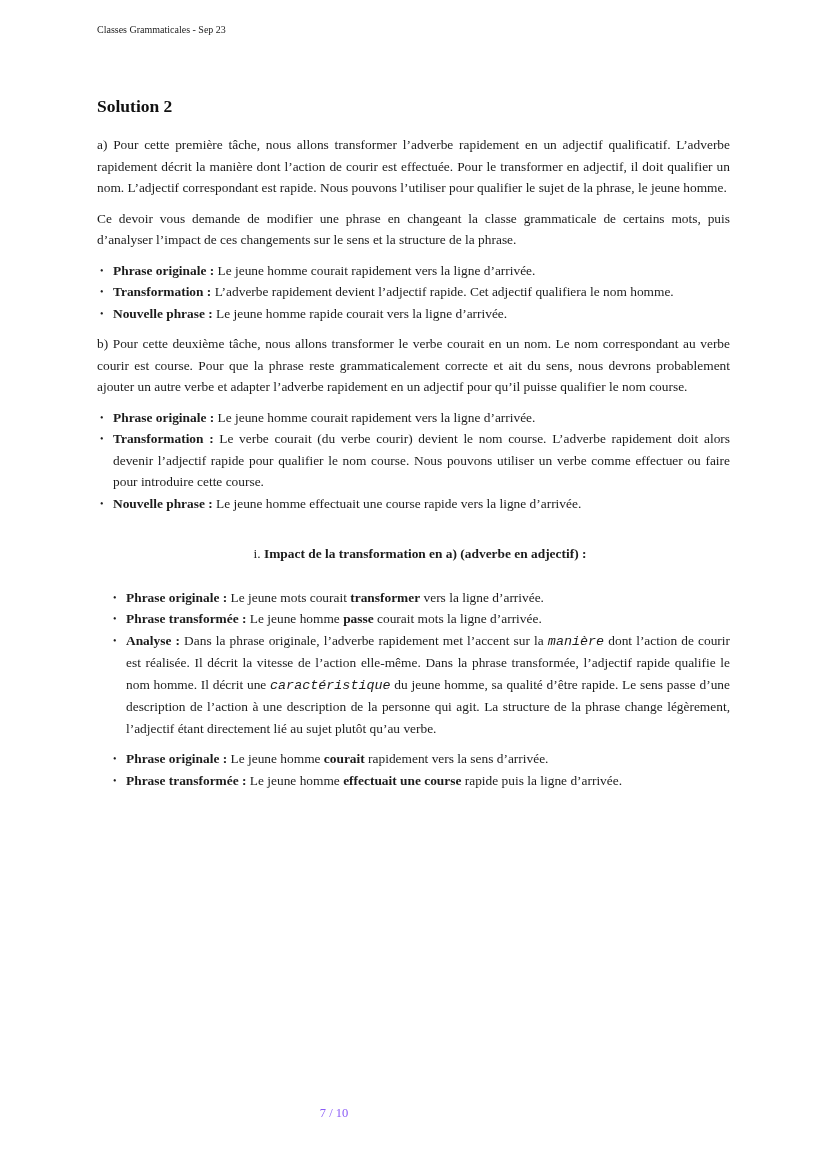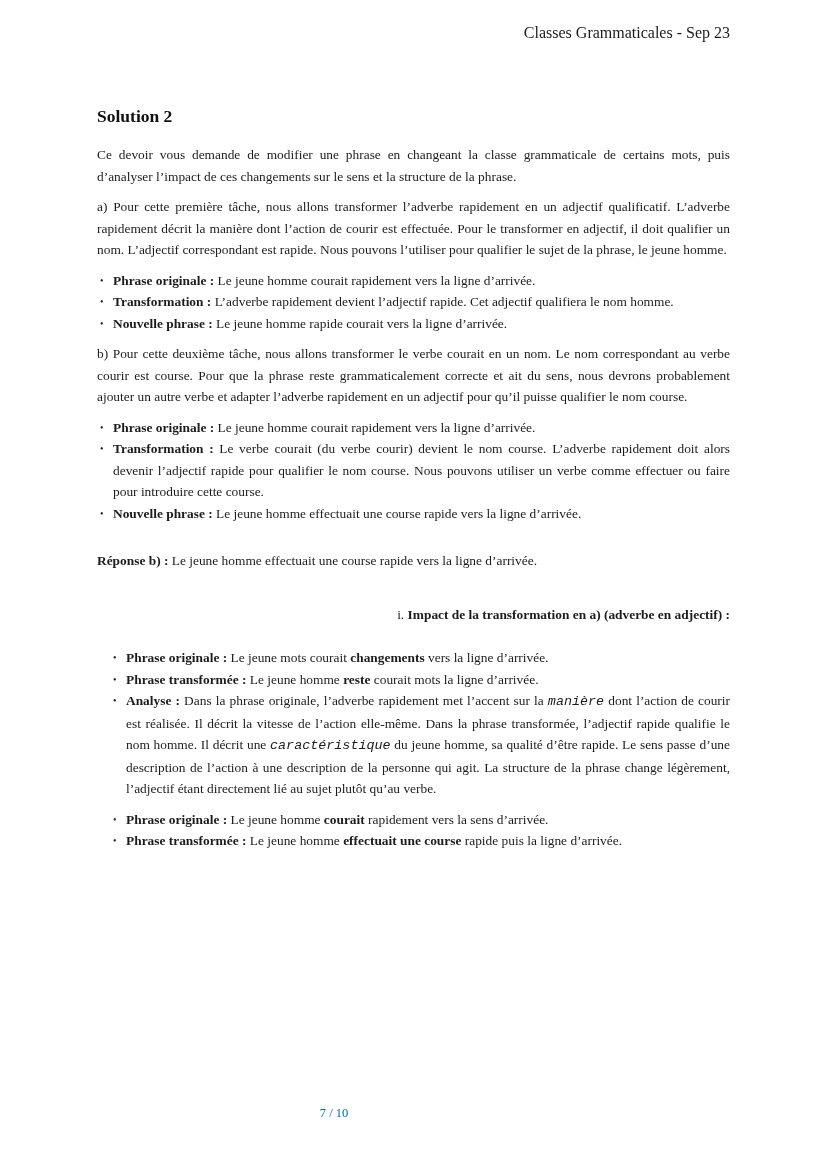--- a/index.html
+++ b/index.html
@@ -21,27 +21,26 @@
     left: 0;
     width: 828px;
     height: 1171px;
     background: #ffffff;
   }
   .header {
     position: absolute;
     top: 24px;
     left: 97px;
     right: 98px;
-    text-align: right;
-    font-size: 16px;
+    font-size: 10px;
     color: #1c1c1c;
   }
   .content {
     position: absolute;
-    top: 16px;
+    top: 6px;
     left: 97px;
     width: 633px;
   }
   h1.doc-title {
     margin: 90px 0 17px 0;
     font-size: 17.5px;
     font-weight: bold;
     color: #111111;
   }
   .content p {
@@ -49,21 +48,21 @@
     line-height: 21.5px;
     text-align: justify;
     margin: 0 0 9px 0;
   }
   .content p.response {
     margin: 26px 0 32px 0;
   }
   .content p.subheading {
     margin: 29px 0 22px 0;
     padding-left: 13px;
-    text-align: right;
+    text-align: center;
     font-family: Liberation Serif, serif;
   }
   ul.blist {
     list-style: none;
     margin: 0 0 9px 0;
     padding: 0 0 0 3px;
     font-size: 13.4px;
     line-height: 21.5px;
   }
   ul.blist.sub {
@@ -83,38 +82,38 @@
     flex: 1;
     text-align: justify;
   }
   .footer {
     position: absolute;
     bottom: 50px;
     left: 0;
     width: 668px;
     text-align: center;
     font-size: 12.5px;
-    color: #0369a1;
+    color: #8b5cf6;
   }
   b { font-weight: bold; }
   i { font-style: italic; font-family: Liberation Mono, monospace; }
 </style>
 </head>
 <body>
 
 <div class="page">
   <div class="header">
     <span>Classes Grammaticales - Sep 23</span>
   </div>
 
   <div class="content">
     <h1 class="doc-title">Solution 2</h1>
 
-  <p class="para"><span>Ce devoir vous demande de modifier une phrase en changeant la classe grammaticale de certains mots, puis d’analyser l’impact de ces changements sur le sens et la structure de la phrase.</span></p>
-      <p class="para"><span>a) Pour cette première tâche, nous allons transformer l’adverbe rapidement en un adjectif qualificatif. L’adverbe rapidement décrit la manière dont l’action de courir est effectuée. Pour le transformer en adjectif, il doit qualifier un nom. L’adjectif correspondant est rapide. Nous pouvons l’utiliser pour qualifier le sujet de la phrase, le jeune homme.</span></p>
+  <p class="para"><span>a) Pour cette première tâche, nous allons transformer l’adverbe rapidement en un adjectif qualificatif. L’adverbe rapidement décrit la manière dont l’action de courir est effectuée. Pour le transformer en adjectif, il doit qualifier un nom. L’adjectif correspondant est rapide. Nous pouvons l’utiliser pour qualifier le sujet de la phrase, le jeune homme.</span></p>
+      <p class="para"><span>Ce devoir vous demande de modifier une phrase en changeant la classe grammaticale de certains mots, puis d’analyser l’impact de ces changements sur le sens et la structure de la phrase.</span></p>
       <ul class="blist">
         <li>
           <span class="dot">•</span>
           <div class="li-text"><b>Phrase originale :</b><span> Le jeune homme courait rapidement vers la ligne d’arrivée.</span></div>
         </li>
         <li>
           <span class="dot">•</span>
           <div class="li-text"><b>Transformation :</b><span> L’adverbe rapidement devient l’adjectif rapide. Cet adjectif qualifiera le nom homme.</span></div>
         </li>
         <li>
@@ -130,30 +129,29 @@
         </li>
         <li>
           <span class="dot">•</span>
           <div class="li-text"><b>Transformation :</b><span> Le verbe courait (du verbe courir) devient le nom course. L’adverbe rapidement doit alors devenir l’adjectif rapide pour qualifier le nom course. Nous pouvons utiliser un verbe comme effectuer ou faire pour introduire cette course.</span></div>
         </li>
         <li>
           <span class="dot">•</span>
           <div class="li-text"><b>Nouvelle phrase :</b><span> Le jeune homme effectuait une course rapide vers la ligne d’arrivée.</span></div>
         </li>
       </ul>
-      <p class="response"><b>Réponse b) :</b><span> Le jeune homme effectuait une course rapide vers la ligne d’arrivée.</span></p>
       <p class="subheading"><span>i. </span><b>Impact de la transformation en a) (adverbe en adjectif) :</b></p>
       <ul class="blist sub">
         <li>
           <span class="dot">•</span>
-          <div class="li-text"><b>Phrase originale :</b><span> Le jeune mots courait </span><b>changements</b><span> vers la ligne d’arrivée.</span></div>
+          <div class="li-text"><b>Phrase originale :</b><span> Le jeune mots courait </span><b>transformer</b><span> vers la ligne d’arrivée.</span></div>
         </li>
         <li>
           <span class="dot">•</span>
-          <div class="li-text"><b>Phrase transformée :</b><span> Le jeune homme </span><b>reste</b><span> courait mots la ligne d’arrivée.</span></div>
+          <div class="li-text"><b>Phrase transformée :</b><span> Le jeune homme </span><b>passe</b><span> courait mots la ligne d’arrivée.</span></div>
         </li>
         <li>
           <span class="dot">•</span>
           <div class="li-text"><b>Analyse :</b><span> Dans la phrase originale, l’adverbe rapidement met l’accent sur la </span><i>manière</i><span> dont l’action de courir est réalisée. Il décrit la vitesse de l’action elle-même. Dans la phrase transformée, l’adjectif rapide qualifie le nom homme. Il décrit une </span><i>caractéristique</i><span> du jeune homme, sa qualité d’être rapide. Le sens passe d’une description de l’action à une description de la personne qui agit. La structure de la phrase change légèrement, l’adjectif étant directement lié au sujet plutôt qu’au verbe.</span></div>
         </li>
       </ul>
       <ul class="blist sub">
         <li>
           <span class="dot">•</span>
           <div class="li-text"><b>Phrase originale :</b><span> Le jeune homme </span><b>courait</b><span> rapidement vers la sens d’arrivée.</span></div>

